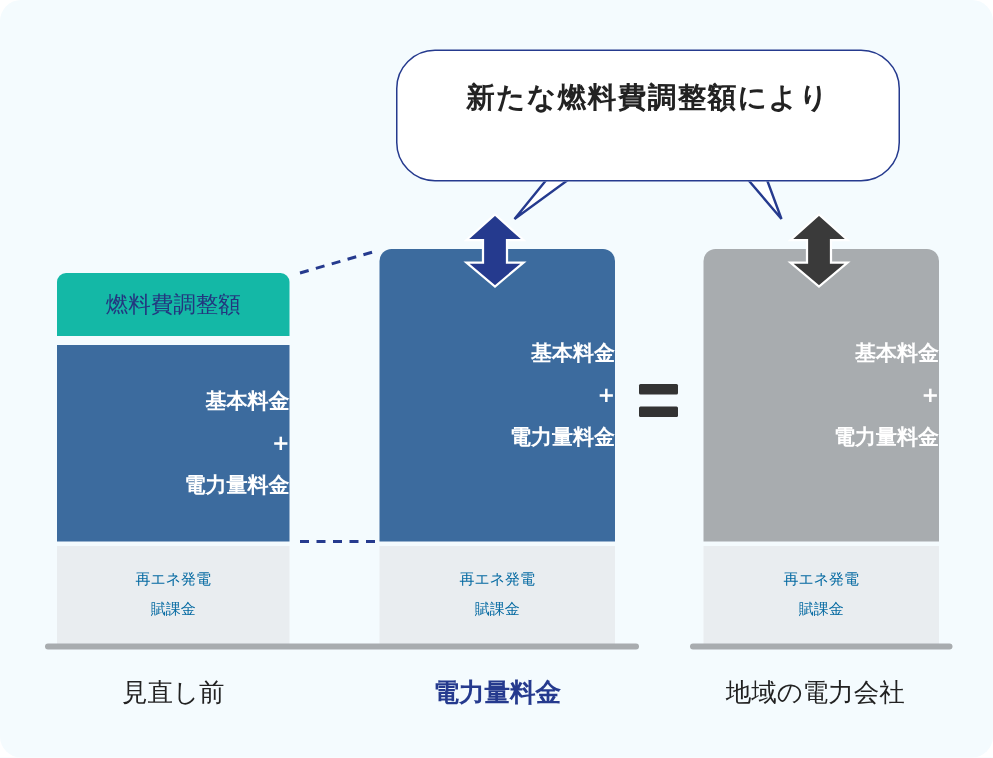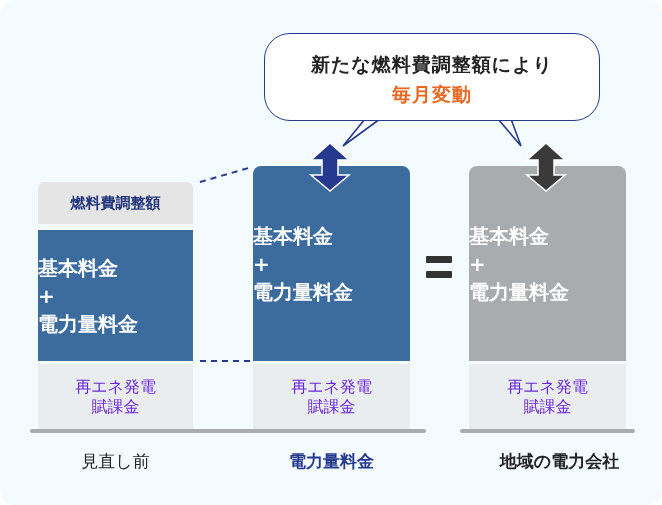--- a/index.html
+++ b/index.html
@@ -3,36 +3,36 @@
 <meta charset="utf-8">
 <style>
   html, body { margin:0; padding:0; }
   body { width:662px; height:505px; background:#ffffff; font-family:"DejaVu Sans", sans-serif; overflow:hidden; }
   .frame { position:absolute; left:0; top:0; width:662px; height:505px; background:#f4fbfe; border-radius:14px; }
   .bubble { position:absolute; left:264px; top:33px; width:336px; height:88px; background:#fff; border:1.6px solid #253a8e; border-radius:26px; box-sizing:border-box; text-align:center; }
   .bubble .l1 { position:absolute; left:0; right:0; top:18px; font-size:19px; font-weight:bold; color:#222; letter-spacing:1px; }
   .bubble .l2 { position:absolute; left:0; right:0; top:48px; font-size:19px; font-weight:bold; color:#e8661f; letter-spacing:1px; }
   svg.overlay { position:absolute; left:0; top:0; }
   .box { position:absolute; box-sizing:border-box; text-align:center; }
-  .fuel { left:38px; top:182px; width:155px; height:42px; background:#e5e5e5; border-radius:6px 6px 0 0; color:#23367f; font-weight:bold; font-size:15px; line-height:42px; }
-  .main { color:#fff; font-weight:bold; font-size:20px; display:flex; flex-direction:column; justify-content:center; align-items:flex-start; line-height:28px; }
+  .fuel { left:38px; top:182px; width:155px; height:42px; background:#14b8a6; border-radius:6px 6px 0 0; color:#23367f; font-weight:normal; font-size:15px; line-height:42px; }
+  .main { color:#fff; font-weight:bold; font-size:14px; display:flex; flex-direction:column; justify-content:center; align-items:flex-end; line-height:28px; }
   .main1 { left:38px; top:230px; width:155px; height:131px; background:#3c6b9e; }
   .main2 { left:253px; top:166px; width:157px; height:195px; background:#3c6b9e; border-radius:8px 8px 0 0; }
   .main3 { left:469px; top:166px; width:157px; height:195px; background:#a8acaf; border-radius:8px 8px 0 0; }
-  .renew { background:#e9edf0; height:66px; color:#6d28d9; font-size:16px; display:flex; flex-direction:column; justify-content:center; align-items:center; line-height:20px; }
+  .renew { background:#e9edf0; height:66px; color:#0369a1; font-size:10px; display:flex; flex-direction:column; justify-content:center; align-items:center; line-height:20px; }
   .r1 { left:38px; top:364px; width:155px; }
   .r2 { left:253px; top:364px; width:157px; }
   .r3 { left:469px; top:364px; width:157px; }
   .base { position:absolute; height:4px; background:#a8acaf; border-radius:2px; }
   .b1 { left:30px; top:429px; width:396px; }
   .b2 { left:460px; top:429px; width:175px; }
   .cap { position:absolute; top:450px; font-size:17px; text-align:center; color:#222; }
   .c1 { left:38px; width:155px; }
   .c2 { left:253px; width:157px; color:#253a8e; font-weight:bold; }
-  .c3 { left:472px; width:175px;font-weight:bold; }
+  .c3 { left:456px; width:175px; }
   .eq { position:absolute; left:426px; top:256px; width:26px; height:24px; }
   .eq div { height:7px; background:#333; margin-bottom:8px; border-radius:1px; }
 </style>
 </head>
 <body>
 
 <div class="frame"></div>
 
 <svg class="overlay" width="662" height="505">
 
@@ -40,21 +40,20 @@
   <polygon points="498,119 521,146 511,119" fill="#fff" stroke="#253a8e" stroke-width="1.6"></polygon>
   <rect x="362" y="116" width="20" height="5" fill="#fff"></rect>
   <rect x="496" y="116" width="17" height="5" fill="#fff"></rect>
 
   <line x1="200" y1="182" x2="252" y2="167" stroke="#253a8e" stroke-width="2" stroke-dasharray="6,5"></line>
   <line x1="200" y1="361" x2="252" y2="361" stroke="#253a8e" stroke-width="2" stroke-dasharray="6,5"></line>
 </svg>
 
 <div class="bubble">
   <div class="l1">新たな燃料費調整額により</div>
-  <div class="l2">毎月変動</div>
 </div>
 
 <div class="box fuel">燃料費調整額</div>
 <div class="box main main1">
   <span>基本料金</span>
   <span>+</span>
   <span>電力量料金</span>
 </div>
 <div class="box renew r1">
   <span>再エネ発電</span>

